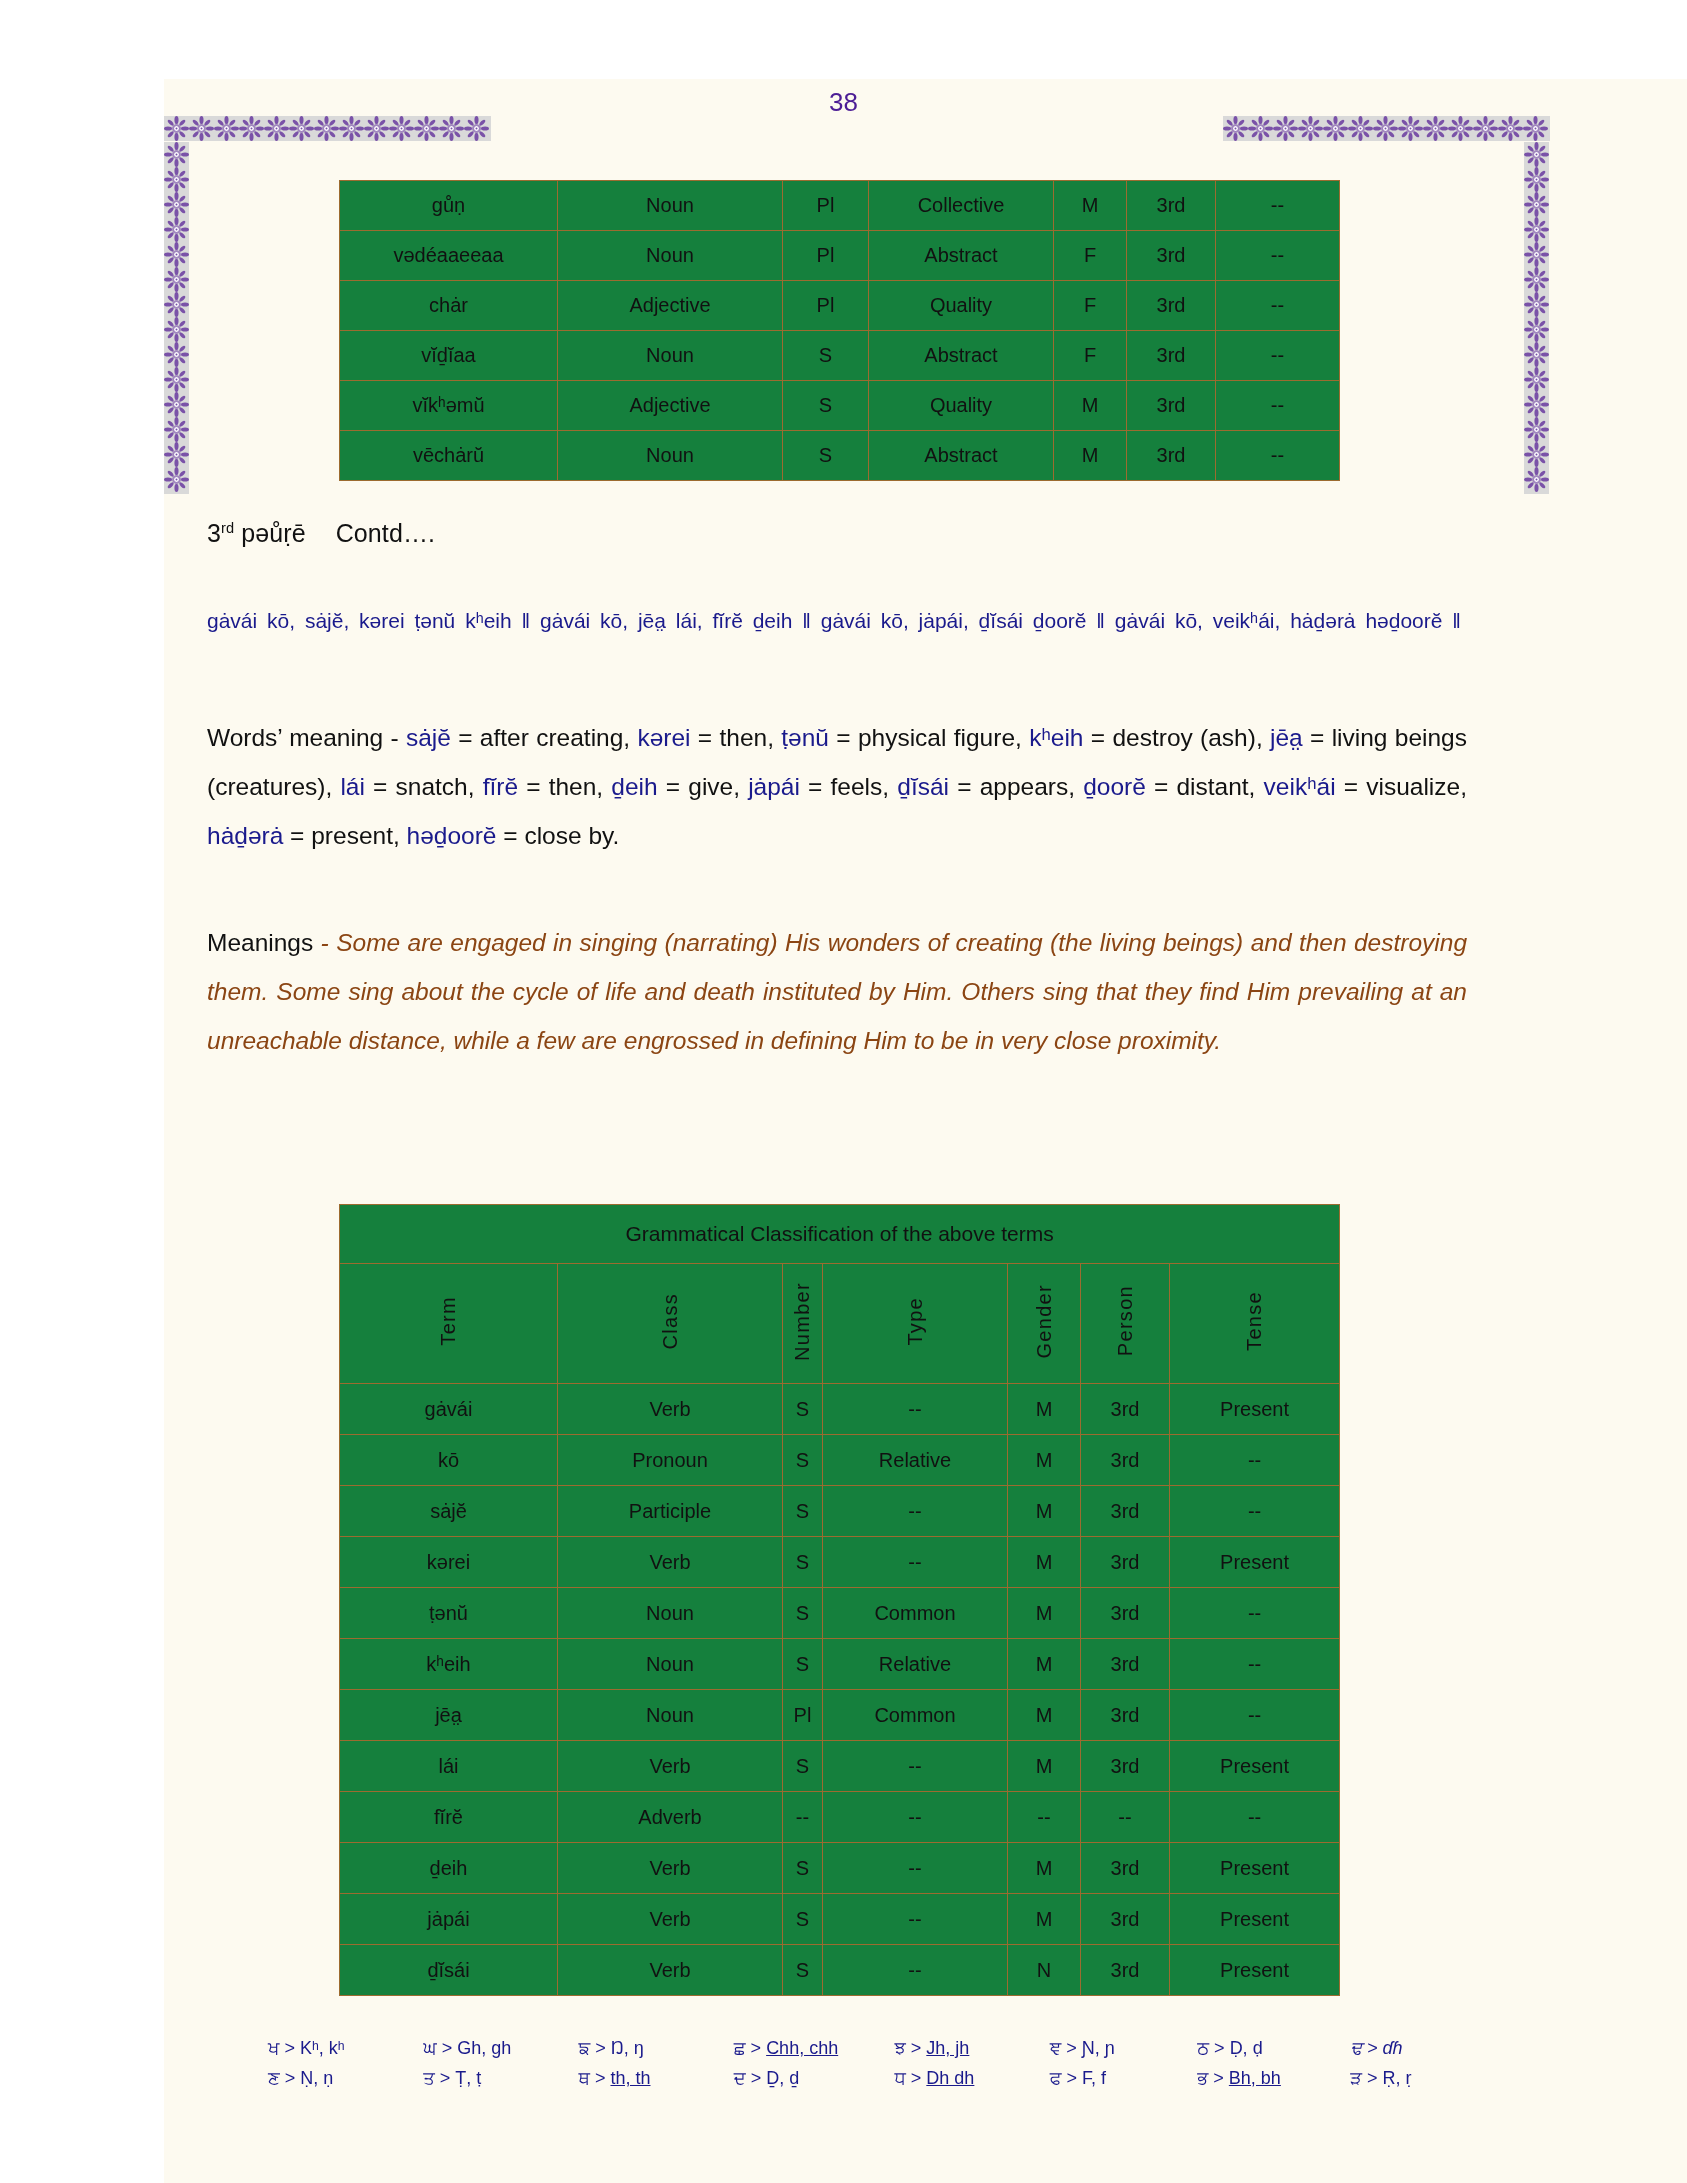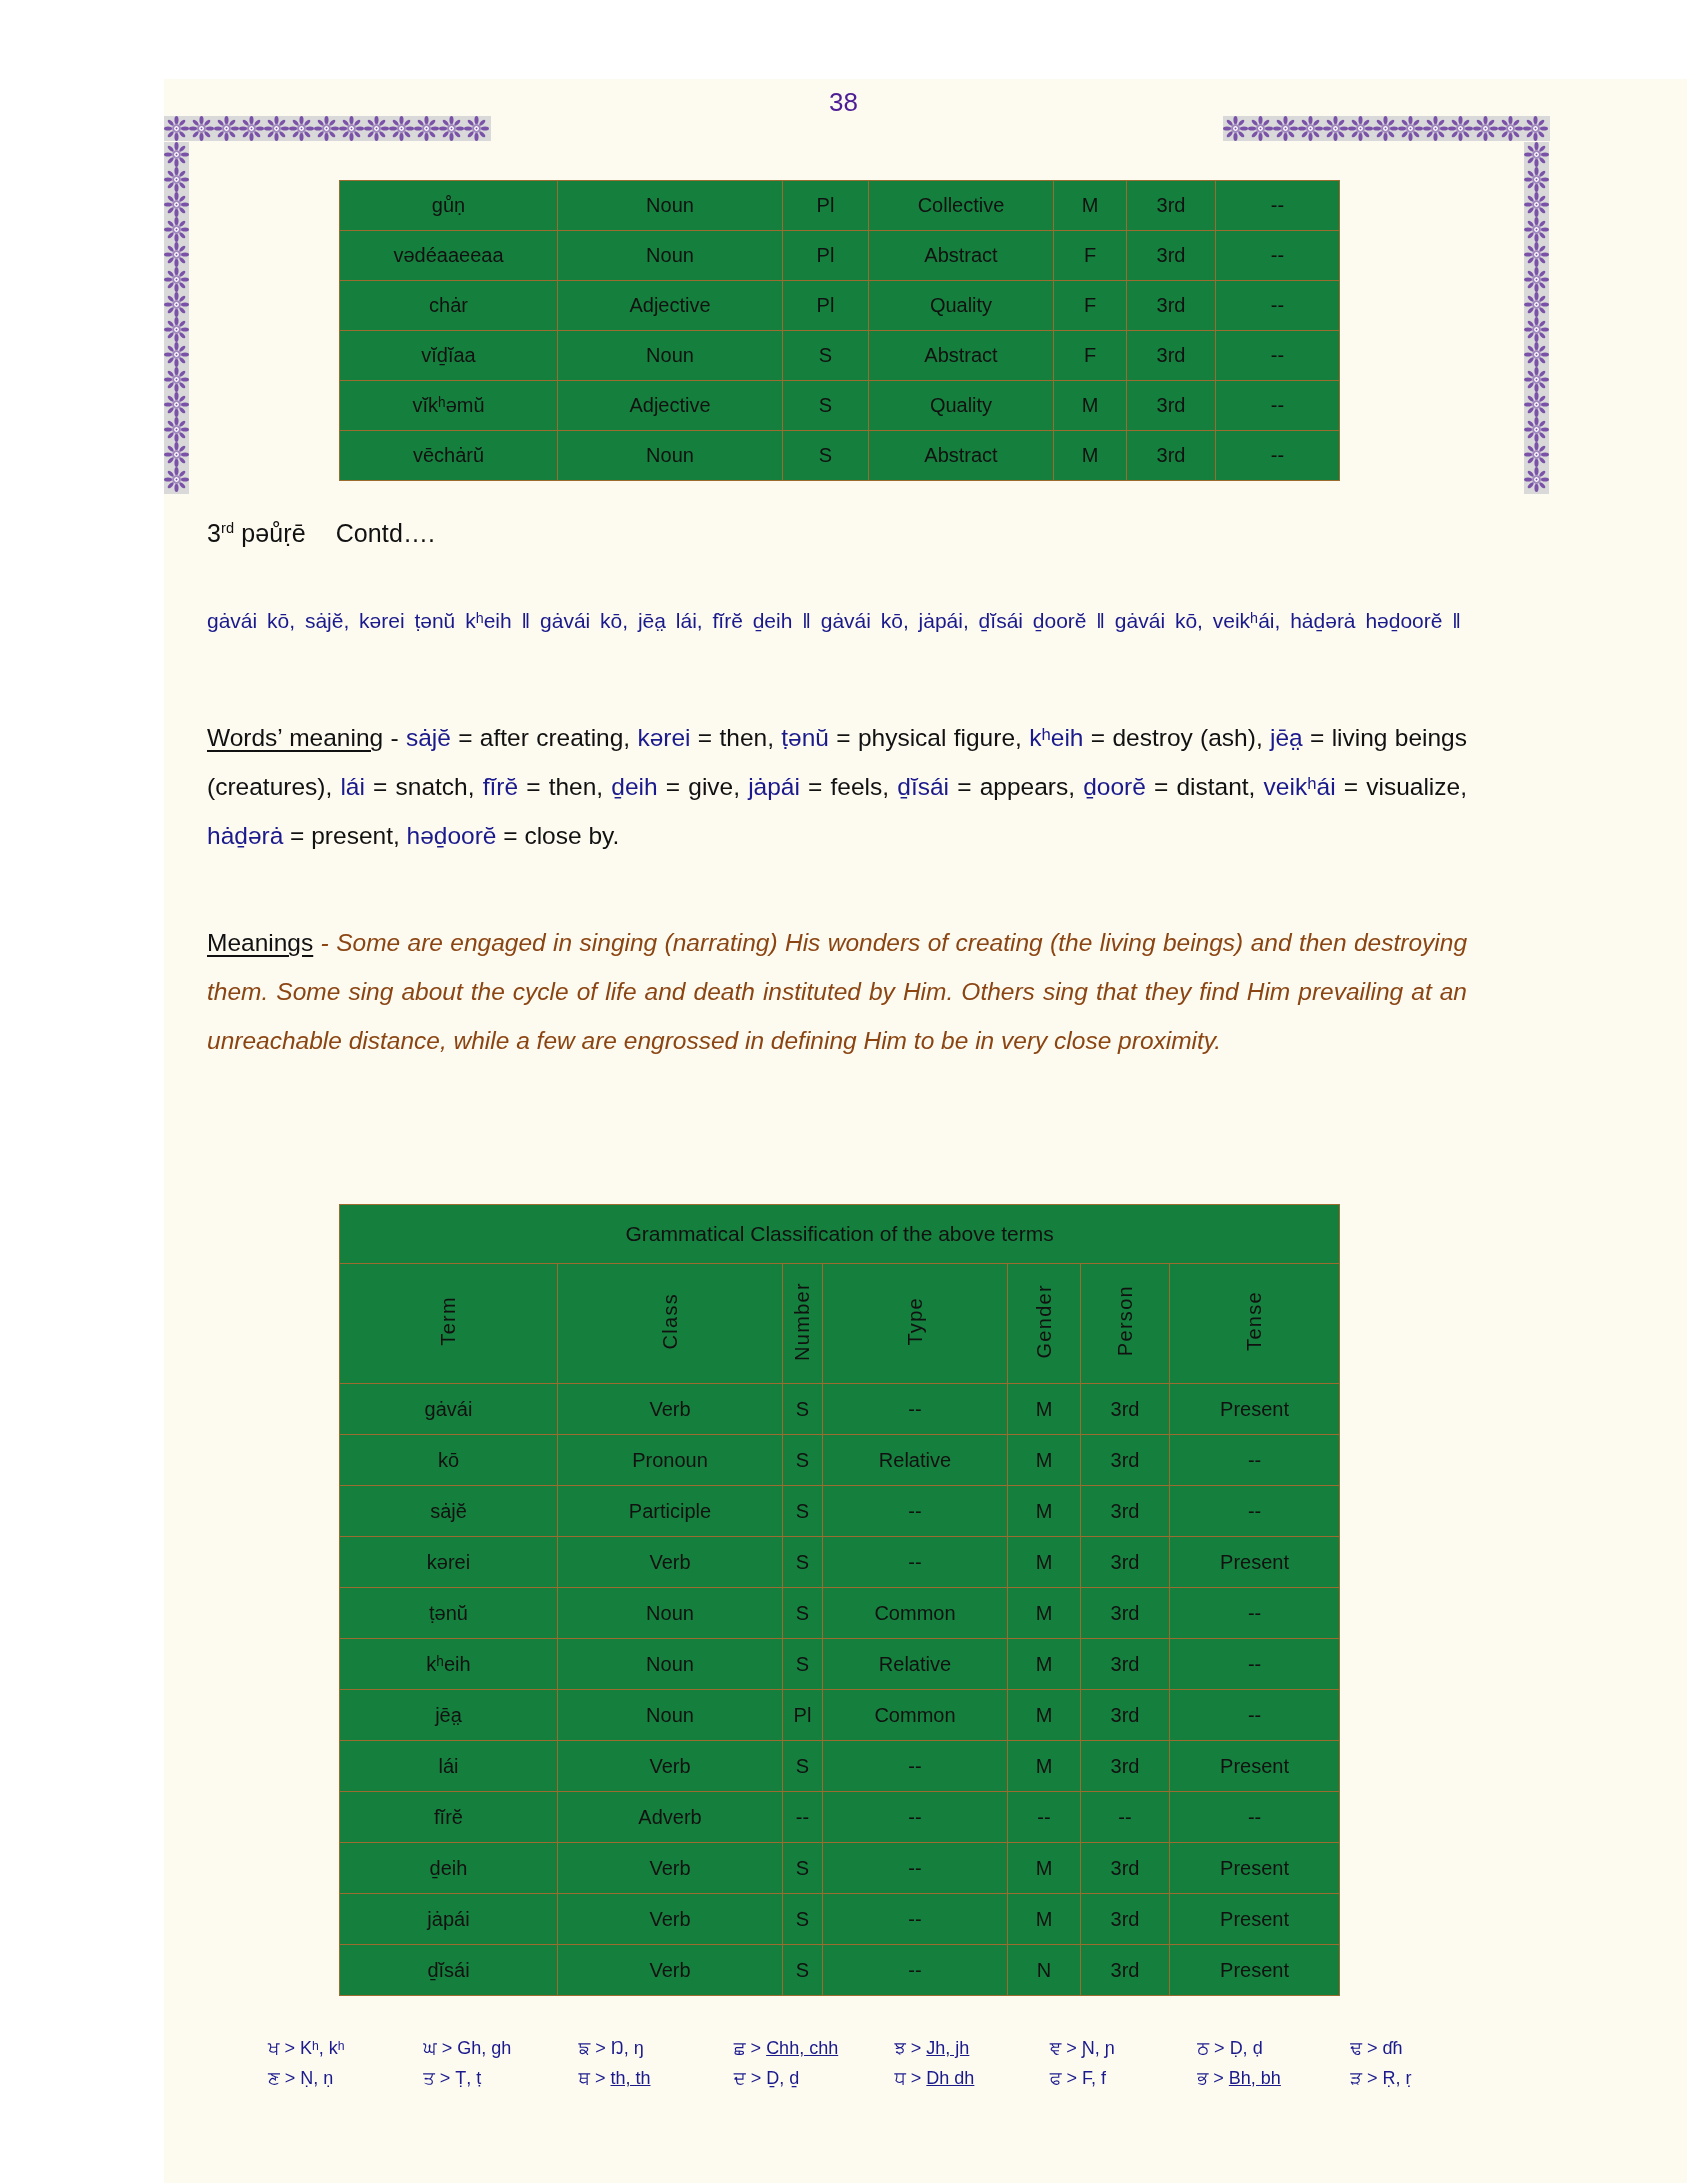--- a/index.html
+++ b/index.html
@@ -108,21 +108,20 @@
     position: absolute;
     left: 207px;
     width: 1260px;
     font-size: 24.5px;
     line-height: 49px;
     color: #111111;
     text-align: justify;
   }
   #words-meaning { top: 713px; }
   .lead {
-    text-decoration: underline;
     text-underline-offset: 4px;
   }
   .tr { color: #1a1a8c; }
 
   #meanings {
     top: 918px;
     color: #8b4513;
     font-style: italic;
   }
   #meanings .lead { color: #111111; font-style: normal; }
@@ -1330,21 +1329,21 @@
 
 <div class="footer-key">
   <div class="krow" id="key-row-1">
       <div class="kcell" style="width: 152px;"><span>ਖ</span><span> &gt; </span><span>Kʰ, kʰ</span></div>
       <div class="kcell" style="width: 152px;"><span>ਘ</span><span> &gt; </span><span>Gh, gh</span></div>
       <div class="kcell" style="width: 152px;"><span>ਙ</span><span> &gt; </span><span>Ŋ, ŋ</span></div>
       <div class="kcell" style="width: 159px;"><span>ਛ</span><span> &gt; </span><span class="u">Chh, chh</span></div>
       <div class="kcell" style="width: 152px;"><span>ਝ</span><span> &gt; </span><span class="u">Jh, jh</span></div>
       <div class="kcell" style="width: 142px;"><span>ਞ</span><span> &gt; </span><span>Ɲ, ɲ</span></div>
       <div class="kcell" style="width: 149px;"><span>ਠ</span><span> &gt; </span><span>Ḍ, ḍ</span></div>
-      <div class="kcell" style="width: 106px;"><span>ਢ</span><span> &gt; </span><span>ɗɦ</span></div>
+      <div class="kcell" style="width: 106px; font-style: italic;"><span>ਢ</span><span> &gt; </span><span>ɗɦ</span></div>
     </div>
   <div class="krow" id="key-row-2">
       <div class="kcell" style="width: 152px;"><span>ਣ</span><span> &gt; </span><span>Ṇ, ṇ</span></div>
       <div class="kcell" style="width: 152px;"><span>ਤ</span><span> &gt; </span><span>Ṭ, ṭ</span></div>
       <div class="kcell" style="width: 152px;"><span>ਥ</span><span> &gt; </span><span class="u">th, th</span></div>
       <div class="kcell" style="width: 159px;"><span>ਦ</span><span> &gt; </span><span>Ḏ, ḏ</span></div>
       <div class="kcell" style="width: 152px;"><span>ਧ</span><span> &gt; </span><span class="u">Dh dh</span></div>
       <div class="kcell" style="width: 142px;"><span>ਫ</span><span> &gt; </span><span>F, f</span></div>
       <div class="kcell" style="width: 149px;"><span>ਭ</span><span> &gt; </span><span class="u">Bh, bh</span></div>
       <div class="kcell" style="width: 106px;"><span>ੜ</span><span> &gt; </span><span>Ṛ, ṛ</span></div>

